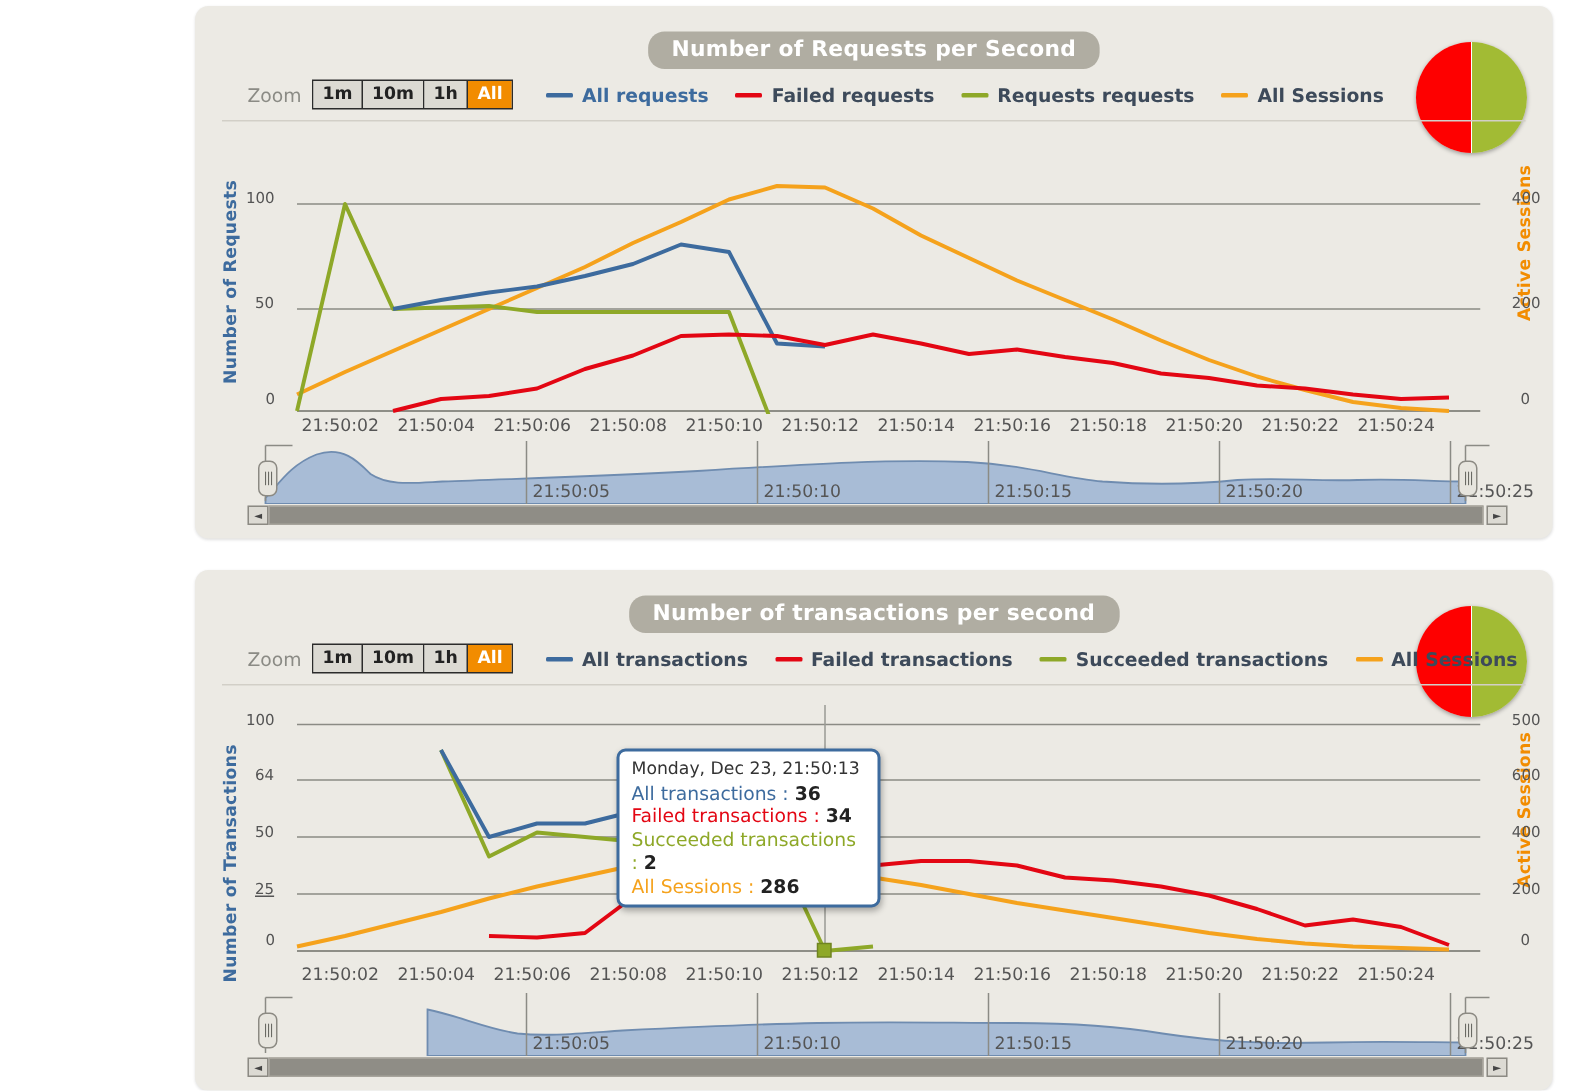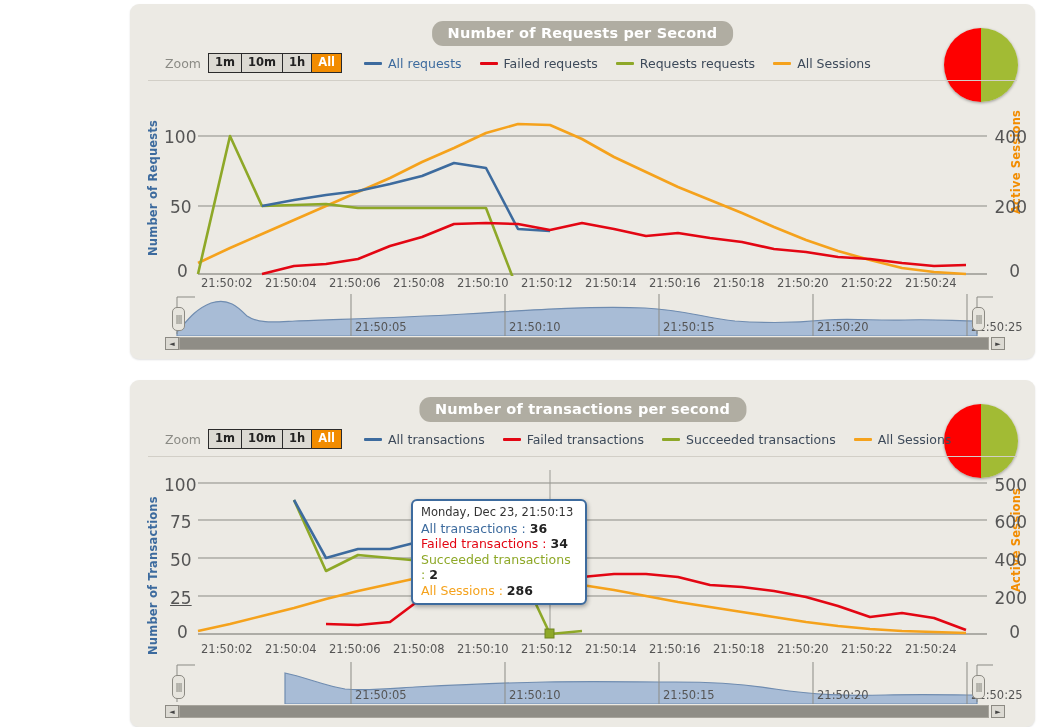--- a/index.html
+++ b/index.html
@@ -19,33 +19,33 @@
       background:linear-gradient(to right,#fe0000 0 49.5%,#fff 49.5% 50.5%,#a2bb34 50.5% 100%);
       box-shadow:0 1px 3px rgba(0,0,0,.35);}
 
   .ctrlrow{position:absolute;left:35px;top:48px;height:22px;display:flex;align-items:center;}
   .zoomlbl{color:#8b8b85;font-size:12.5px;margin-right:7px;}
   .zoombtns{display:flex;border:1px solid #2b2b2b;}
   .zb{font-size:11.5px;font-weight:bold;color:#222;background:#dcdad3;
       padding:2px 6px 3px;border-right:1px solid #2b2b2b;line-height:13px;}
   .zb:last-child{border-right:none;}
   .zb.active{background:#f28c00;color:#fff;}
-  .legend{display:flex;align-items:center;margin-left:22px;}
+  .legend{display:flex;align-items:center;margin-left:22px;font-weight:bold;}
   .lg{display:flex;align-items:center;margin-right:18px;font-size:12.5px;white-space:nowrap;}
   .lg .dash{display:inline-block;width:18px;height:3px;margin-right:6px;border-radius:1px;}
 
   .sep{position:absolute;left:18px;right:18px;top:76px;height:1px;background:#d2cfc7;}
   #panel2 .sep{top:76px;}
 
   .plot{position:absolute;}
   .axname{position:absolute;writing-mode:vertical-rl;transform:rotate(180deg);
       font-size:11.5px;font-weight:bold;letter-spacing:.2px;}
   .axname.left{color:#3d6b9e;}
   .axname.right{color:#f28c00;}
-  .ytick{position:absolute;font-size:17px;color:#555;white-space:nowrap;}
+  .ytick{position:absolute;font-size:10px;color:#555;white-space:nowrap;}
   .xtick{position:absolute;font-size:11.5px;color:#555;white-space:nowrap;}
 
   .nav{position:absolute;left:35px;right:30px;}
   .navlbl{position:absolute;font-size:11.5px;color:#555;bottom:2px;}
   .scroll{position:absolute;left:30px;right:22px;height:13px;background:#8f8d86;
       border:1px solid #a7a49c;box-sizing:border-box;}
   .sbtn{position:absolute;width:14px;height:13px;background:#dcdad3;border:1px solid #8c8a83;
       box-sizing:border-box;display:flex;align-items:center;justify-content:center;
       font-size:7px;color:#444;}
   .handle{position:absolute;width:11px;height:22px;background:#e7e5de;border:1px solid #8c8a83;
@@ -218,21 +218,21 @@
 
         <polyline fill="none" stroke="#3d6b9e" stroke-width="2.6" stroke-linejoin="round" points="130,30 162,88 194,79 226,79 258,71 290,67 322,67 354,68 386,128 418,110"></polyline>
 
         <polyline fill="none" stroke="#e30613" stroke-width="2.6" stroke-linejoin="round" points="162,154 194,155 226,152 258,128 290,124 322,124 354,126 386,97 418,107 450,104 482,104 514,107 546,115 578,117 610,121 642,127 674,136 706,147 738,143 770,148 802,160"></polyline>
 
         <polygon points="386,104 391,113 381,113" fill="#f5a21c" stroke="#d08000" stroke-width="1"></polygon>
         <polygon points="386,96 391,105 381,105" fill="#a8c4e0" stroke="#3d6b9e" stroke-width="1.2"></polygon>
         <rect x="381" y="159" width="9" height="9" fill="#8ea828" stroke="#6f8420" stroke-width="1"></rect>
       </svg>
       <span class="ytick" style="left:0px;top:5px;">100</span>
-      <span class="ytick" style="left:6px;top:42px;">75</span>
+      <span class="ytick" style="left:6px;top:42px;">64</span>
       <span class="ytick" style="left:6px;top:80px;">50</span>
       <span class="ytick" style="left:6px;top:118px;text-decoration:underline;">25</span>
       <span class="ytick" style="left:13px;top:152px;">0</span>
       <span class="ytick" style="right:-40px;top:5px;">500</span>
       <span class="ytick" style="right:-40px;top:42px;">600</span>
       <span class="ytick" style="right:-40px;top:80px;">400</span>
       <span class="ytick" style="right:-40px;top:118px;">200</span>
       <span class="ytick" style="right:-33px;top:152px;">0</span>
     </div>
 

